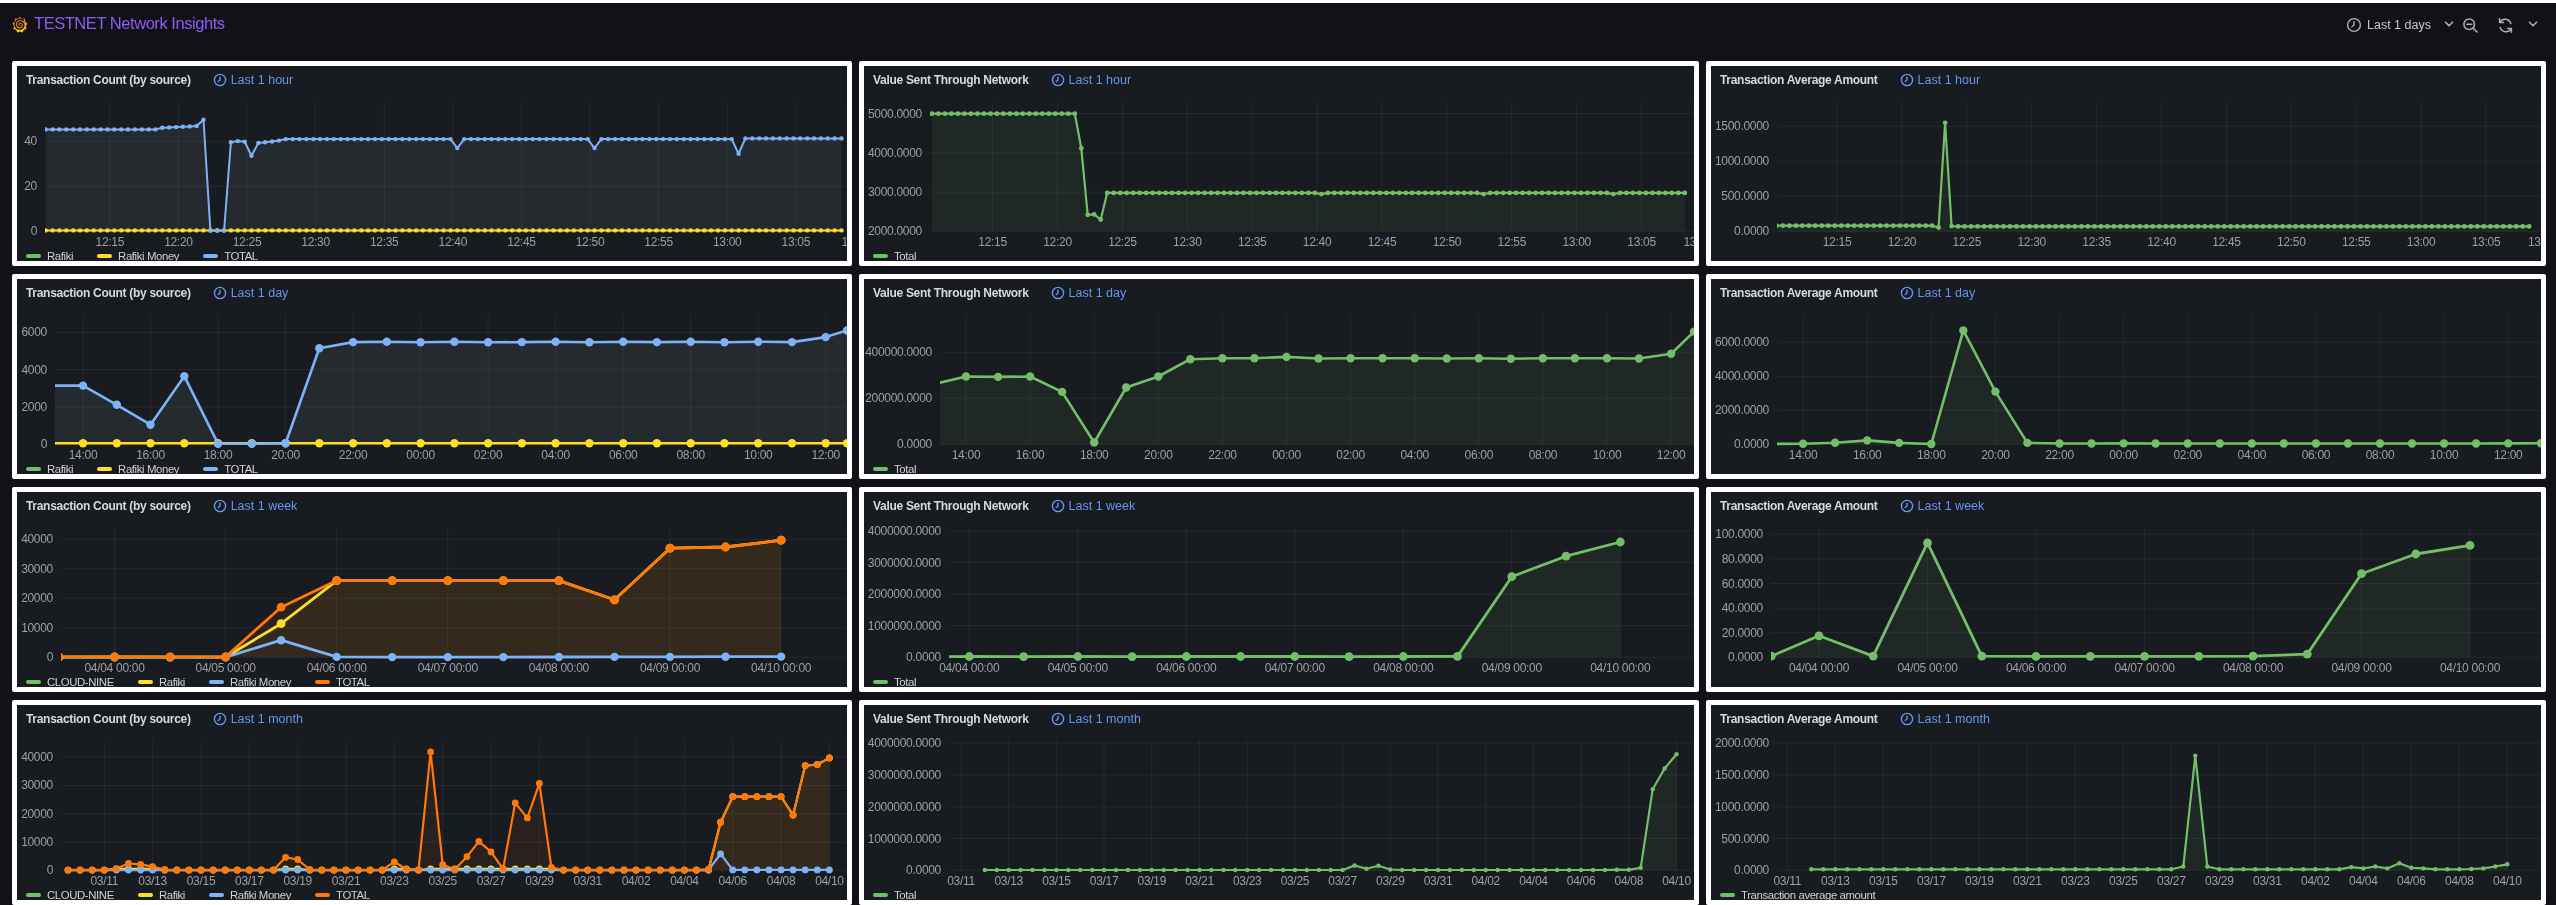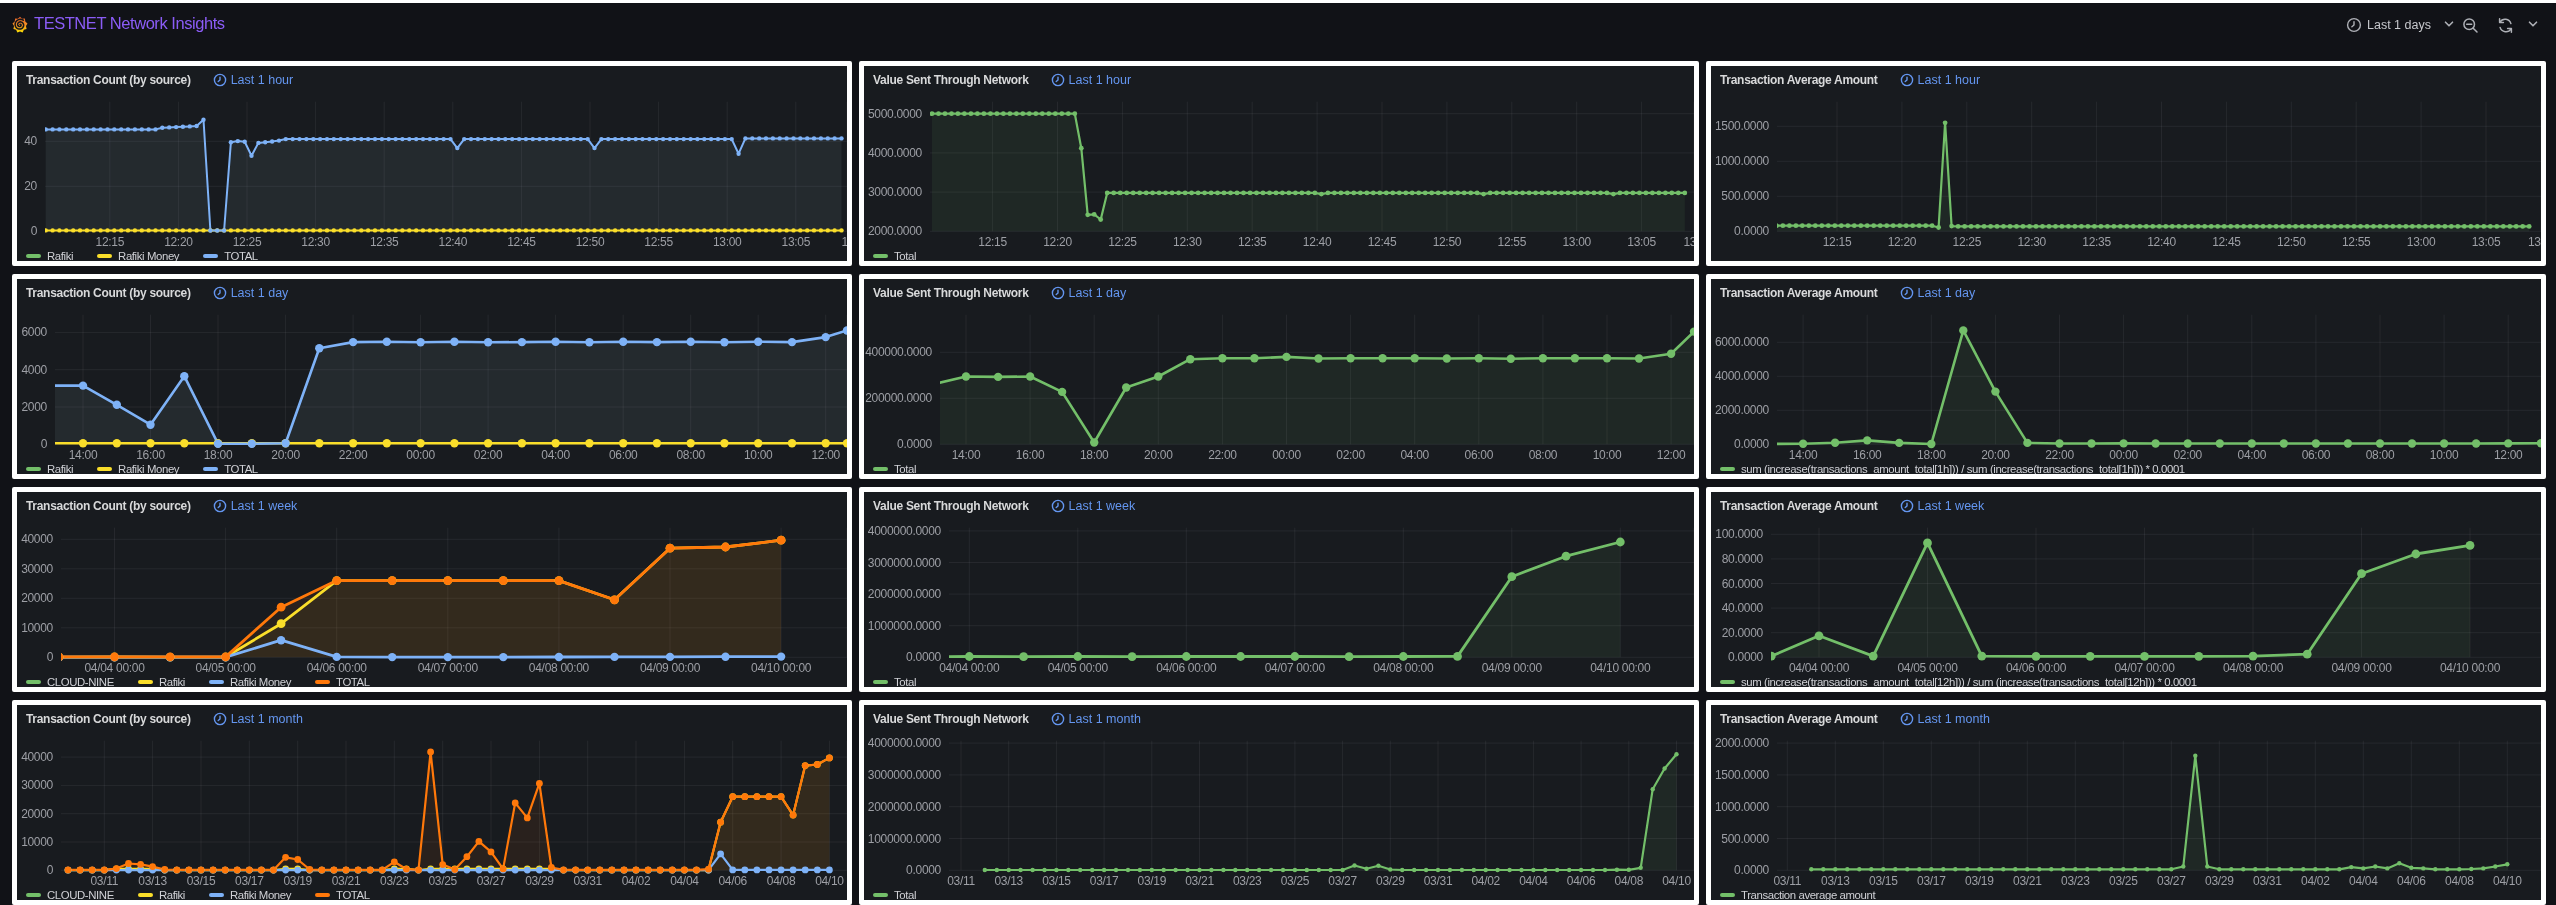--- a/index.html
+++ b/index.html
@@ -941,23 +941,20 @@
         <circle cx="604.9" cy="164.5" r="4.2" fill="#73BF69"></circle>
         <circle cx="636.9" cy="164.5" r="4.2" fill="#73BF69"></circle>
         <circle cx="669" cy="164.5" r="4.2" fill="#73BF69"></circle>
         <circle cx="701" cy="164.5" r="4.2" fill="#73BF69"></circle>
         <circle cx="733.1" cy="164.5" r="4.2" fill="#73BF69"></circle>
         <circle cx="765.1" cy="164.5" r="4.2" fill="#73BF69"></circle>
         <circle cx="797.2" cy="164.4" r="4.2" fill="#73BF69"></circle>
         <circle cx="830" cy="164.3" r="4.2" fill="#73BF69"></circle>
       </g>
     </svg>
-    <div class="lgd">
-      <span class="li"><i style="background:#73BF69"></i>sum (increase(transactions_amount_total[1h])) / sum (increase(transactions_total[1h])) * 0.0001</span>
-    </div>
   </div>
 <div class="panel" style="left:12px;top:487px">
     <div class="phd">
       <span class="pt">Transaction Count (by source)</span>
       <span class="plink"><svg width="14" height="14" viewBox="0 0 14 14" style="margin-right:4px;flex:none">
           <circle cx="7" cy="7" r="5.6" fill="none" stroke="#6496F0" stroke-width="1.4"></circle>
           <path d="M7 4.2V7L5.2 8.6" fill="none" stroke="#6496F0" stroke-width="1.4" stroke-linecap="round" stroke-linejoin="round"></path>
         </svg>Last 1 week</span>
     </div>
     <svg class="ch" width="838" height="203" viewBox="0 0 838 203" style="overflow:visible">
@@ -1163,23 +1160,20 @@
         <circle cx="379.2" cy="164.3" r="4.4" fill="#73BF69"></circle>
         <circle cx="433.5" cy="164.4" r="4.4" fill="#73BF69"></circle>
         <circle cx="487.8" cy="164.3" r="4.4" fill="#73BF69"></circle>
         <circle cx="542" cy="164.1" r="4.4" fill="#73BF69"></circle>
         <circle cx="596.2" cy="162.2" r="4.4" fill="#73BF69"></circle>
         <circle cx="650.5" cy="81.7" r="4.4" fill="#73BF69"></circle>
         <circle cx="704.8" cy="62" r="4.4" fill="#73BF69"></circle>
         <circle cx="759" cy="53.4" r="4.4" fill="#73BF69"></circle>
       </g>
     </svg>
-    <div class="lgd">
-      <span class="li"><i style="background:#73BF69"></i>sum (increase(transactions_amount_total[12h])) / sum (increase(transactions_total[12h])) * 0.0001</span>
-    </div>
   </div>
 <div class="panel" style="left:12px;top:700px">
     <div class="phd">
       <span class="pt">Transaction Count (by source)</span>
       <span class="plink"><svg width="14" height="14" viewBox="0 0 14 14" style="margin-right:4px;flex:none">
           <circle cx="7" cy="7" r="5.6" fill="none" stroke="#6496F0" stroke-width="1.4"></circle>
           <path d="M7 4.2V7L5.2 8.6" fill="none" stroke="#6496F0" stroke-width="1.4" stroke-linecap="round" stroke-linejoin="round"></path>
         </svg>Last 1 month</span>
     </div>
     <svg class="ch" width="838" height="203" viewBox="0 0 838 203" style="overflow:visible">

